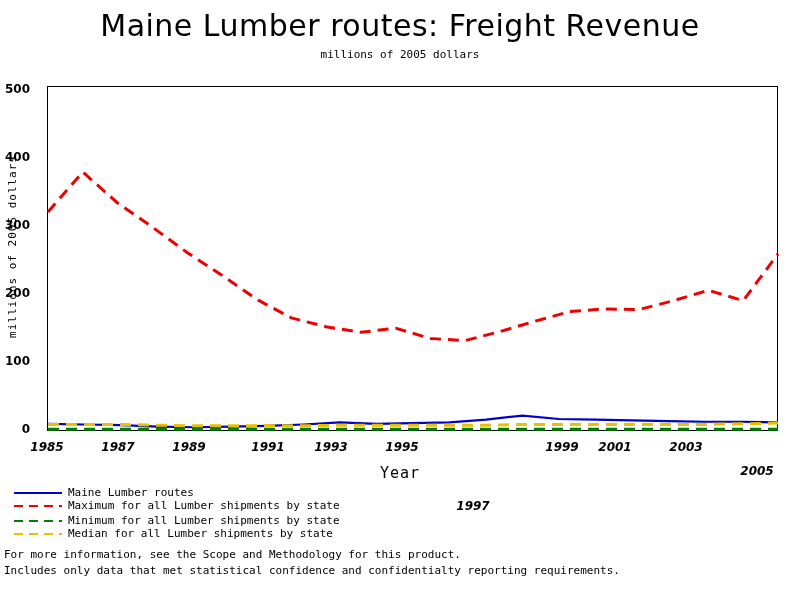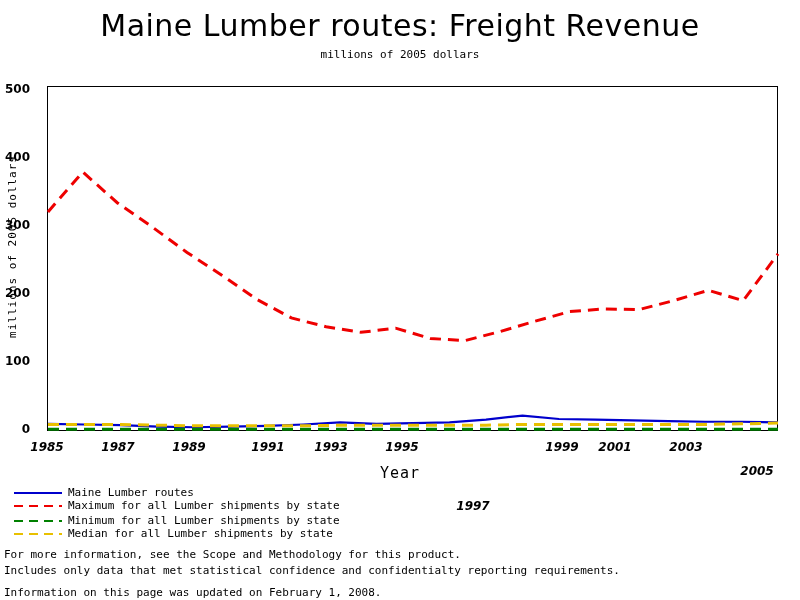--- a/index.html
+++ b/index.html
@@ -190,15 +190,14 @@
               <line x1="0" y1="5" x2="48" y2="5" stroke="#e8c000" stroke-width="2" stroke-dasharray="9,6"></line>
             </svg>
         </span>
         <span class="legend-text">Median for all Lumber shipments by state</span>
       </div>
     </div>
   </div>
 
   <div class="footnote" id="footnote-1">Includes only data that met statistical confidence and confidentialty reporting requirements.</div>
   <div class="footnote" id="footnote-2">For more information, see the Scope and Methodology for this product.</div>
-  <div class="footnote" id="footnote-3">Information on this page was updated on February 1, 2008.</div>
 
 </div>
 
 </body></html>

